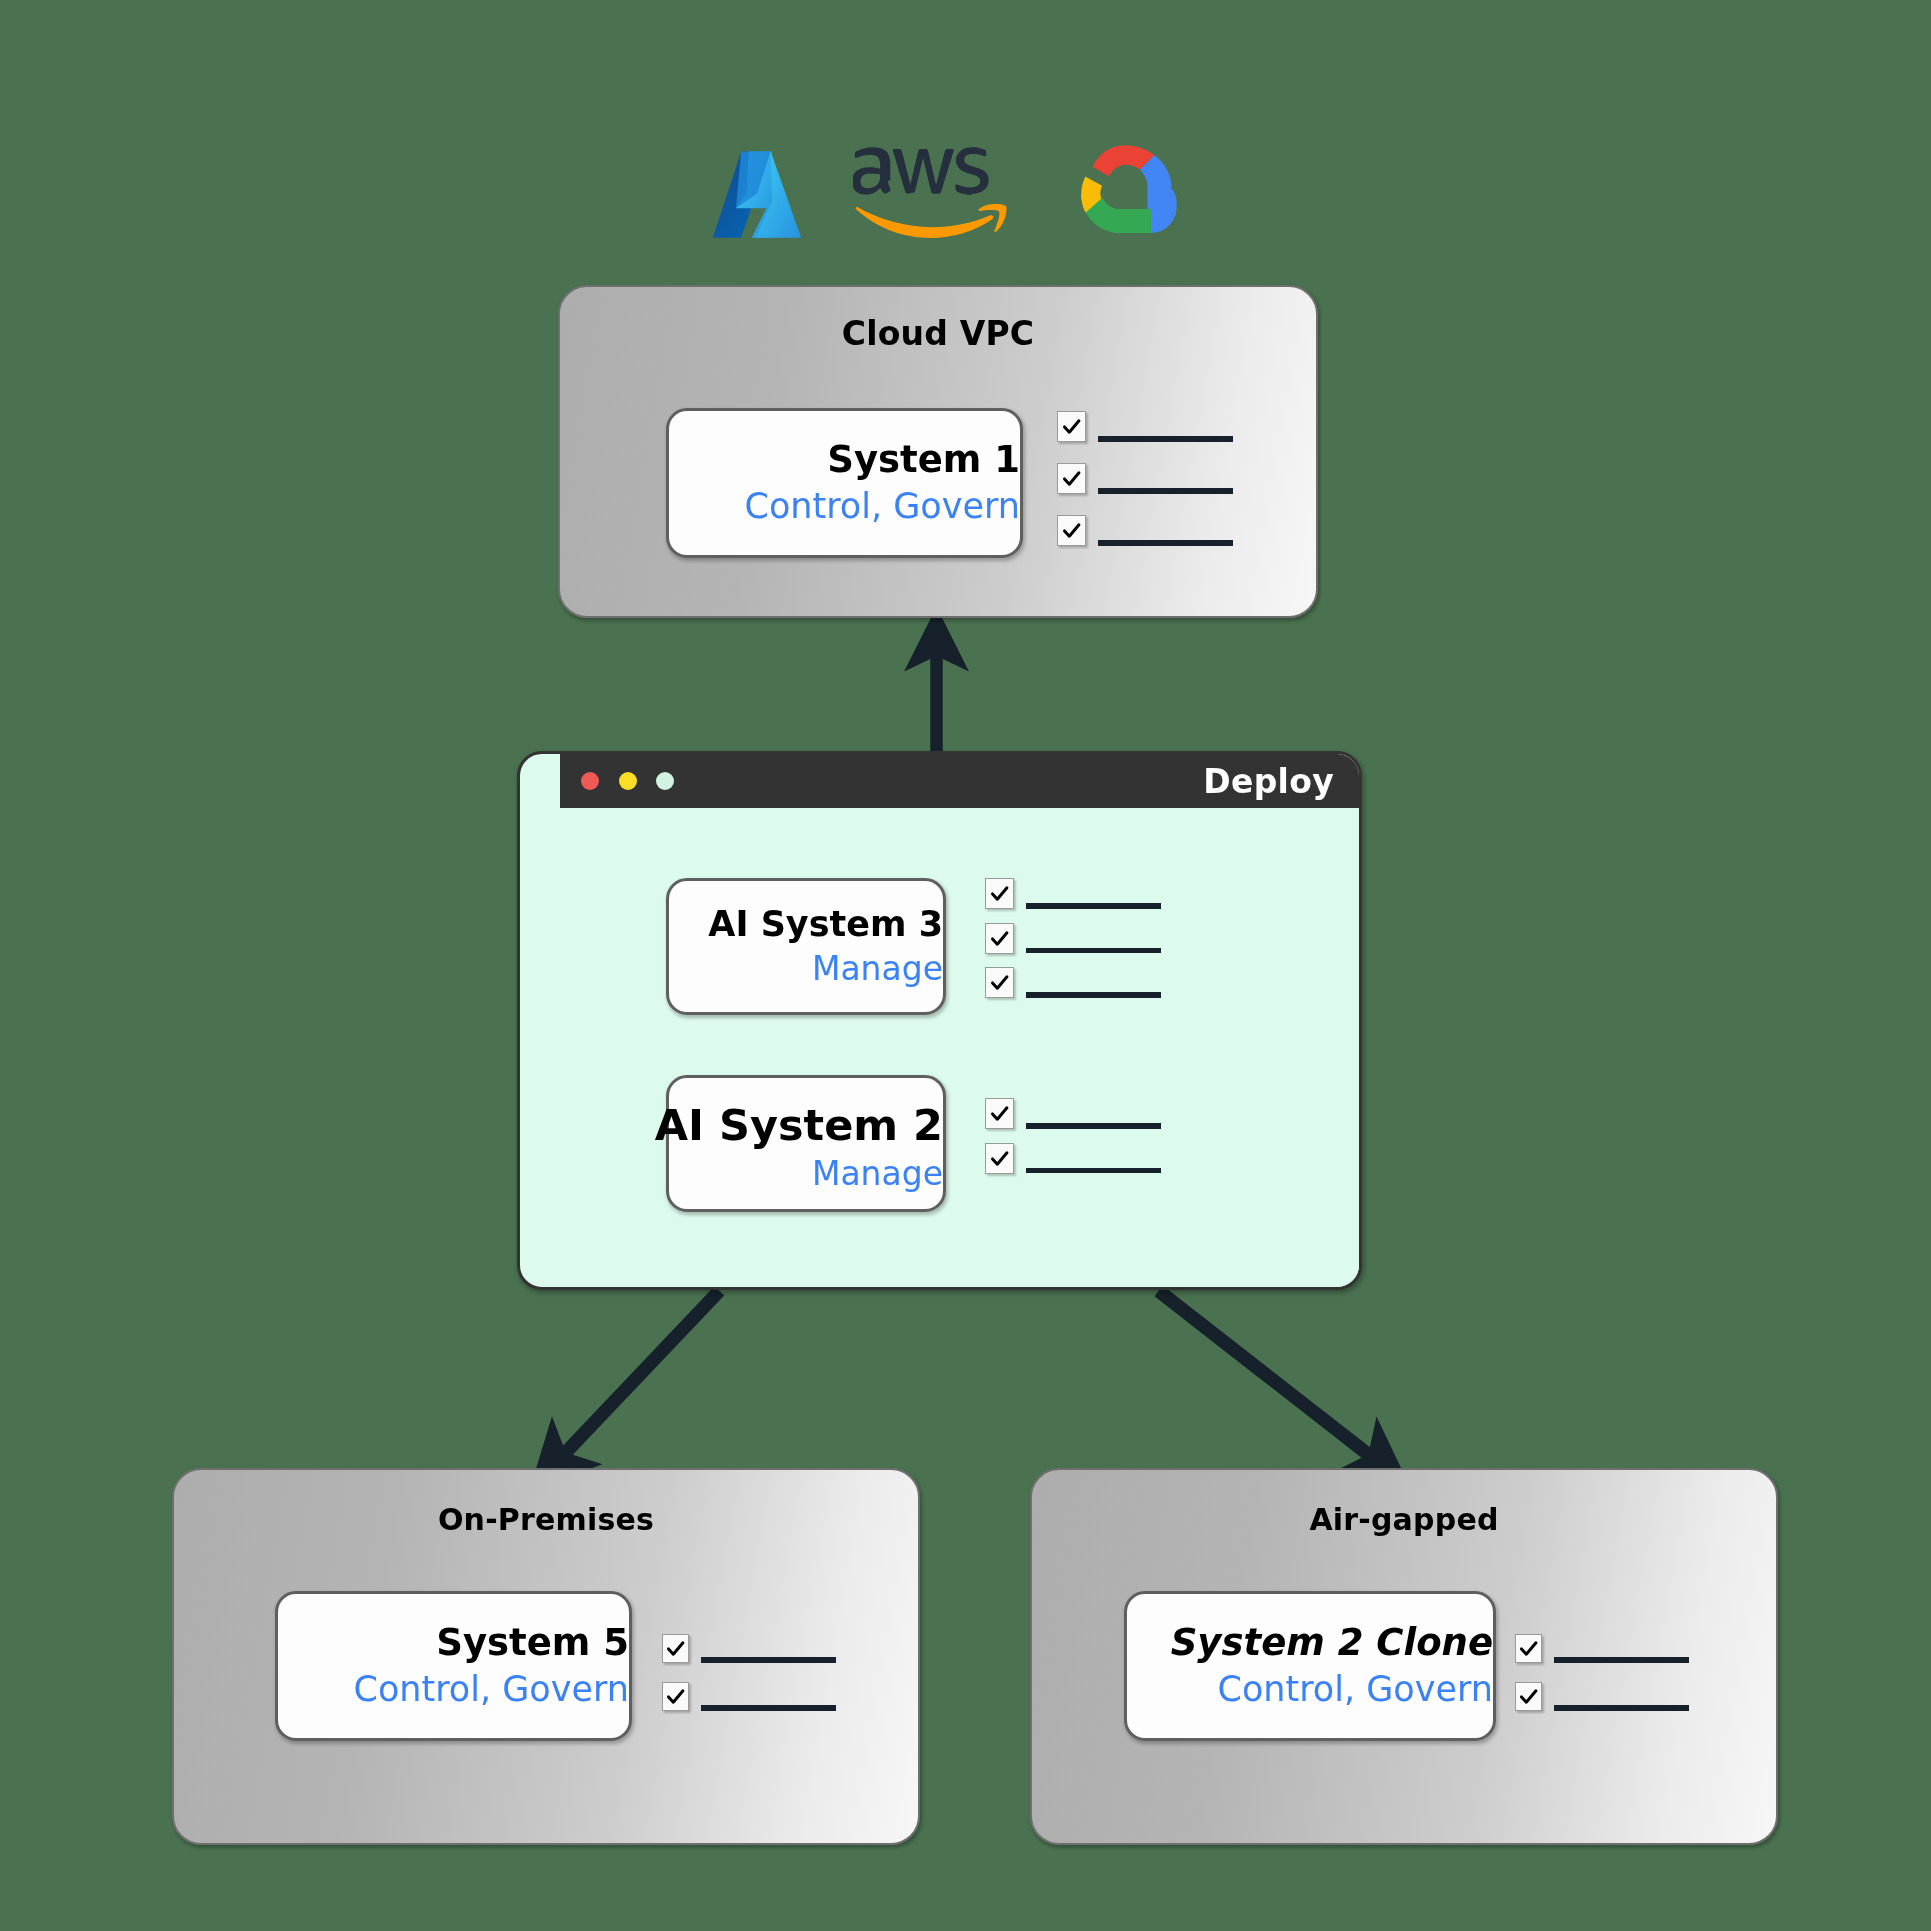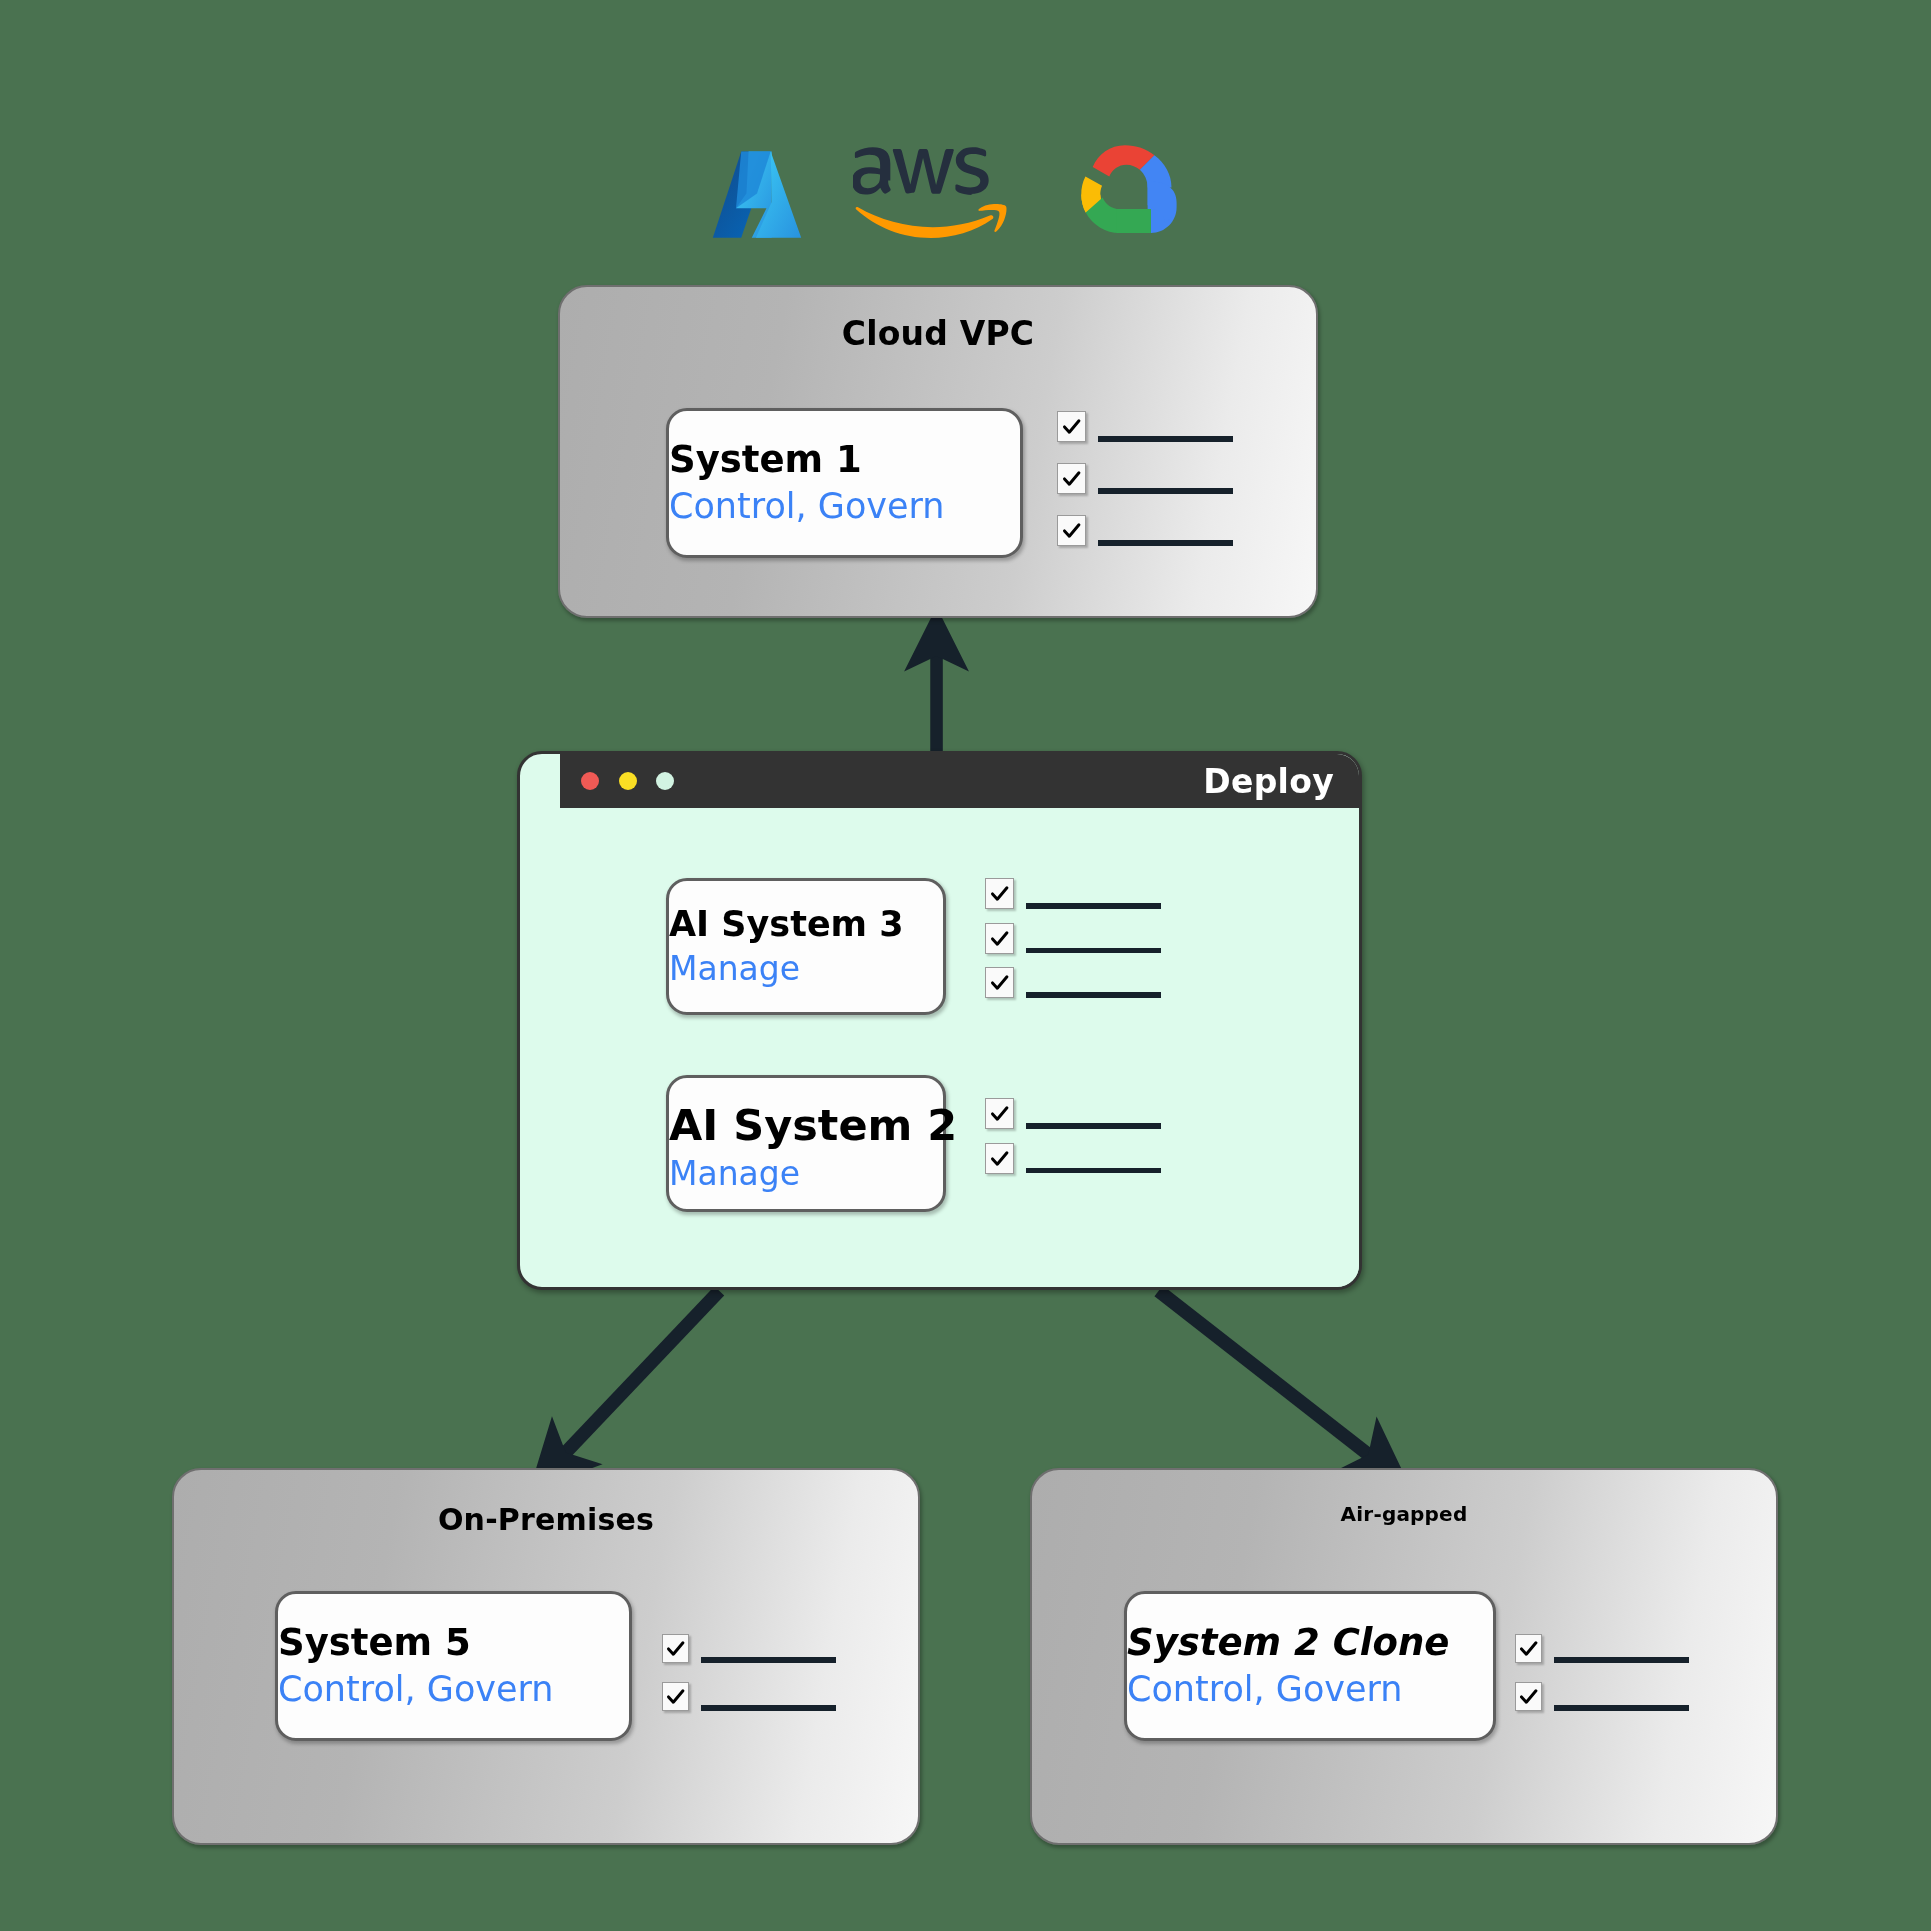--- a/index.html
+++ b/index.html
@@ -55,21 +55,21 @@
 
   
   .sys-card {
     position: absolute;
     box-sizing: border-box;
     background: #fdfdfd;
     border: 3.9px solid #5f5f5f;
     border-radius: 21px;
     display: flex;
     flex-direction: column;
-    align-items: flex-start;
+    align-items: flex-end;
     justify-content: center;
     box-shadow: 1.9px 2.9px 3.9px rgba(0,0,0,0.25);
   }
   .sys-name {
     font-weight: bold;
     color: #000;
     line-height: 1.1;
     white-space: nowrap;
   }
   .sys-role {
@@ -344,21 +344,21 @@
           <svg viewBox="0 0 24 24">
               <path d="M4 12.5 L9.5 18.5 L20.5 5.5" fill="none" stroke="#000" stroke-width="3.4" stroke-linecap="round" stroke-linejoin="round"></path>
             </svg>
         </span>
         <span class="rule" style="margin-top:23px;"></span>
       </div>
     </div>
   </div>
 
   <div class="env-panel" style="left:1030px; top:1468px; width:748px; height:377px;">
-    <div class="env-title" style="top:32px; font-size:20px;">Air-gapped</div>
+    <div class="env-title" style="top:32px; font-size:30px;">Air-gapped</div>
 
     <div class="sys-card" style="left:92px; top:121px; width:372px; height:150px;">
       <div class="sys-name" style="font-size:37px;font-style:italic;">System 2 Clone</div>
       <div class="sys-role" style="font-size:35px; margin-top:5.8px;">Control, Govern</div>
     </div>
 
     <div class="check-list" style="left:483px; top:164px;">
       <div class="check-row" style="margin-bottom:19.3px;">
         <span class="checkbox" style="width:27px;height:29px;">
           <svg viewBox="0 0 24 24">

